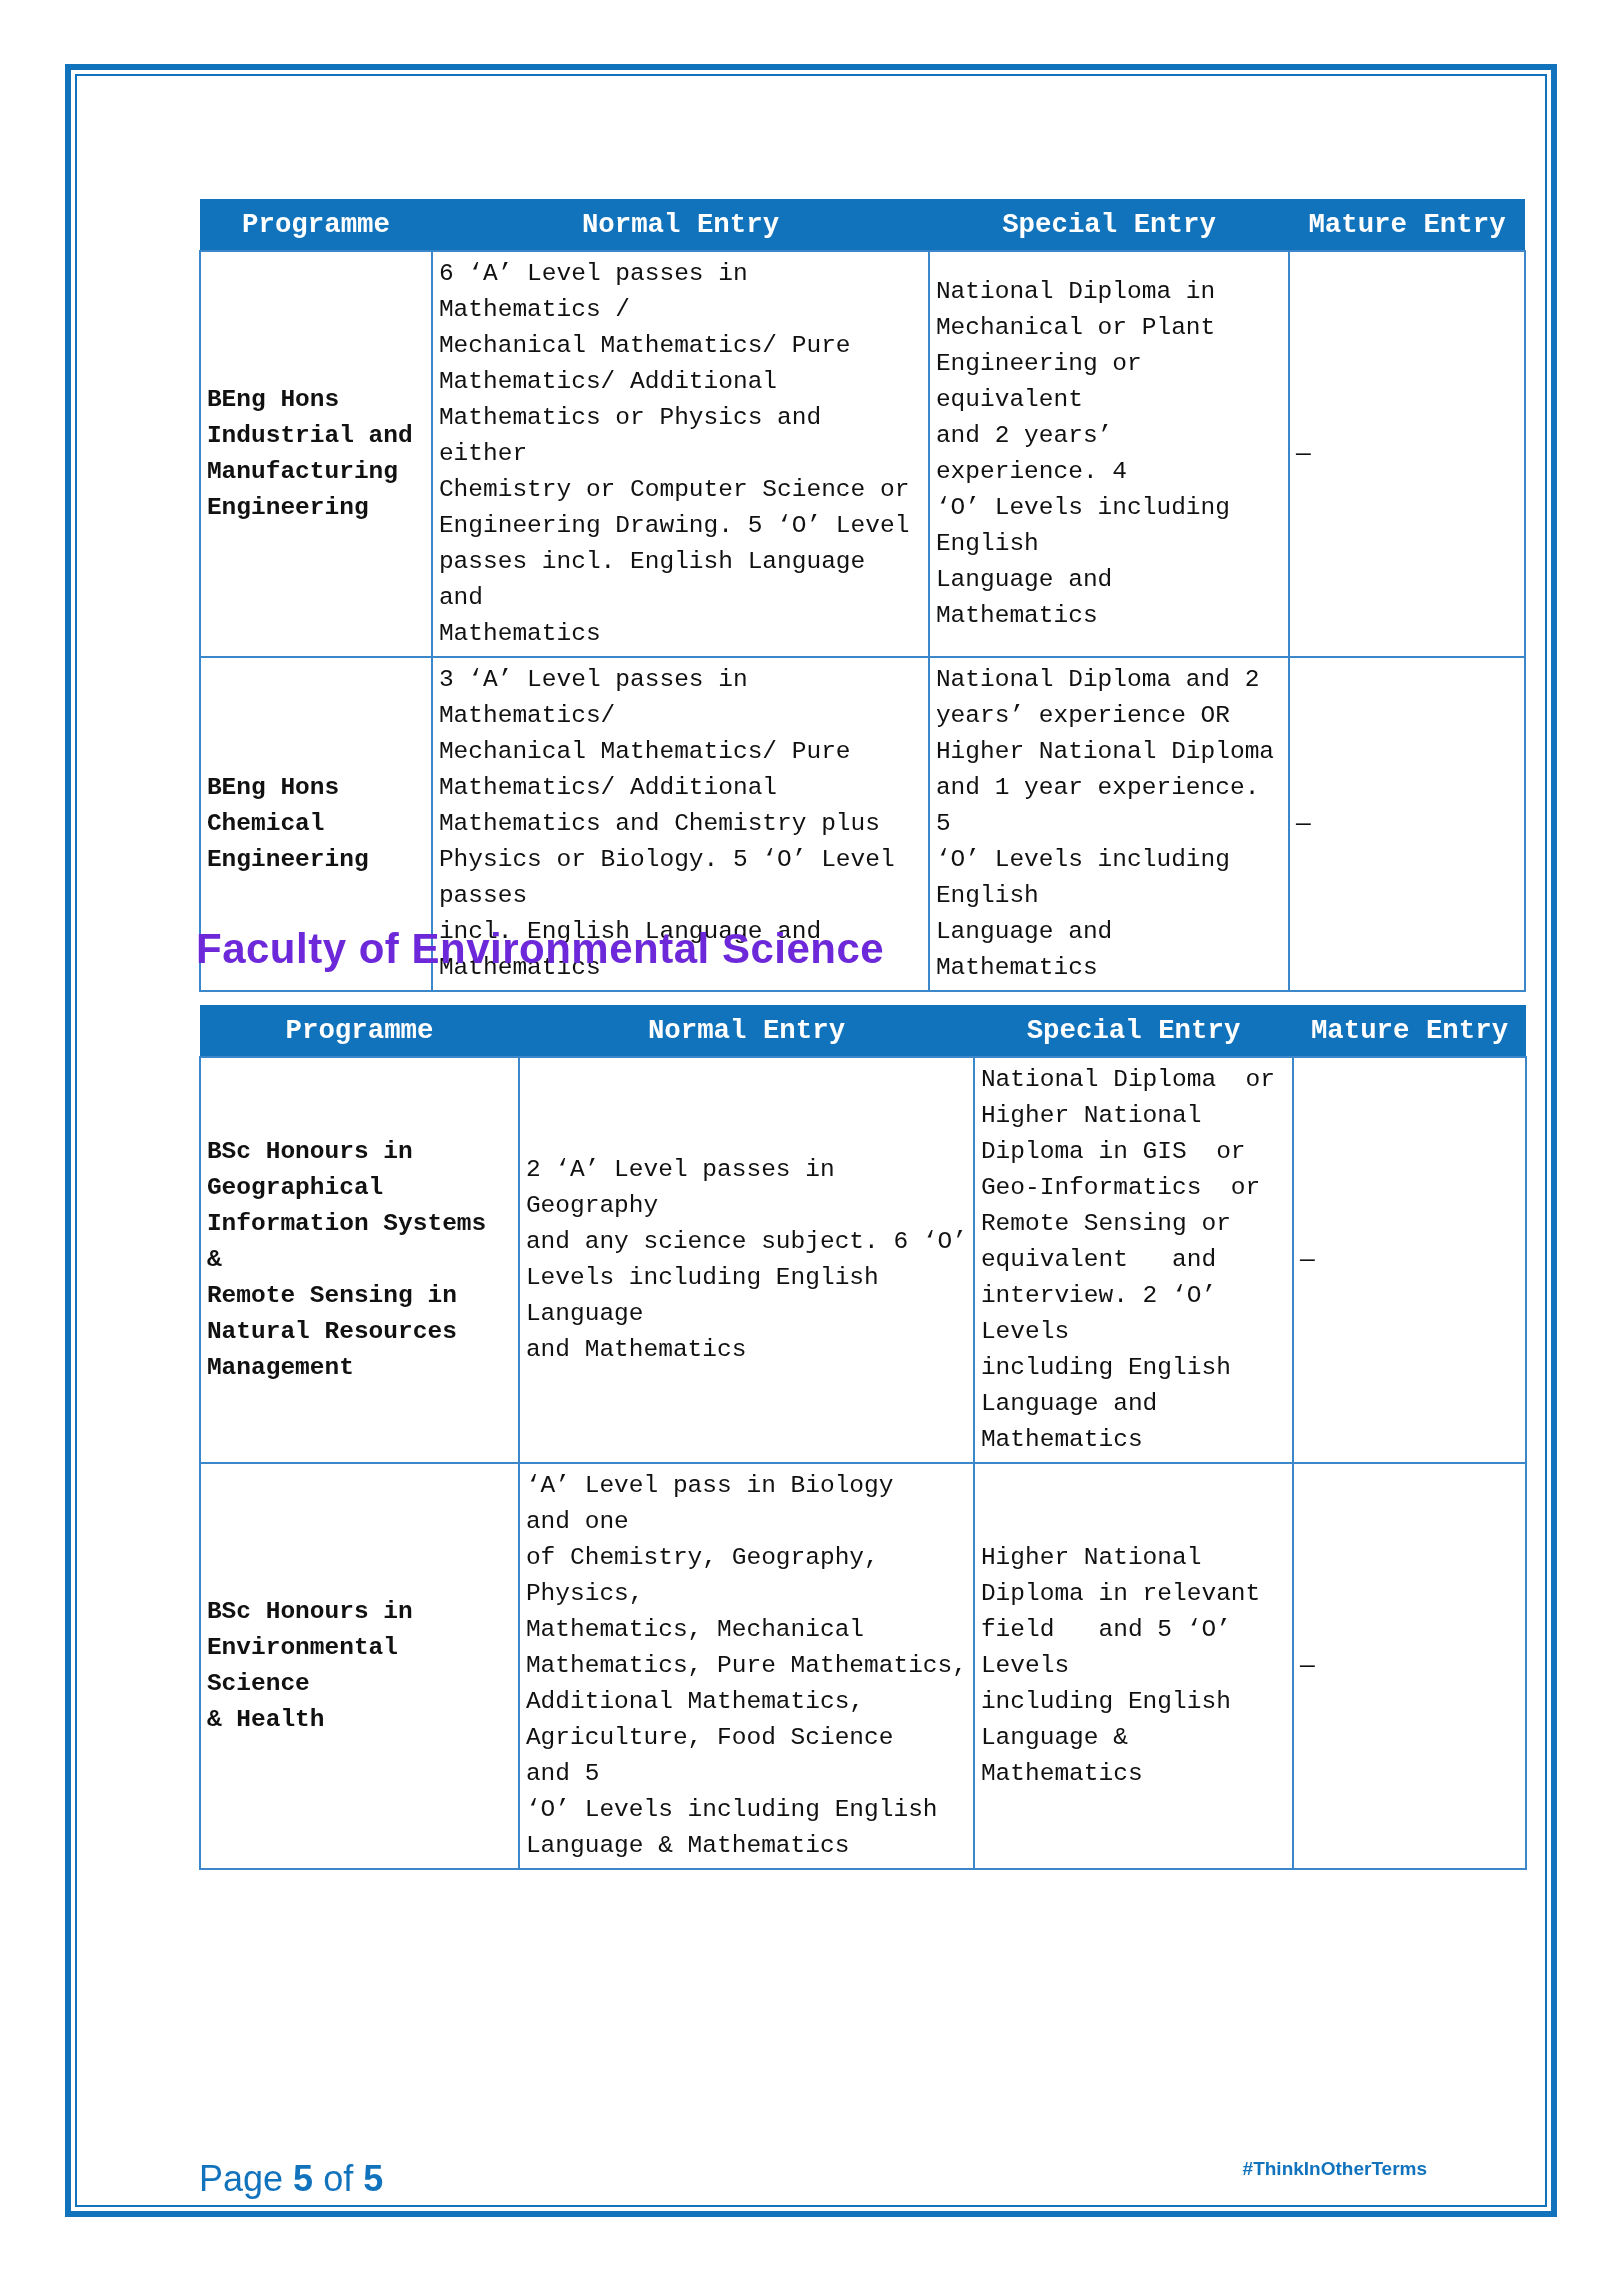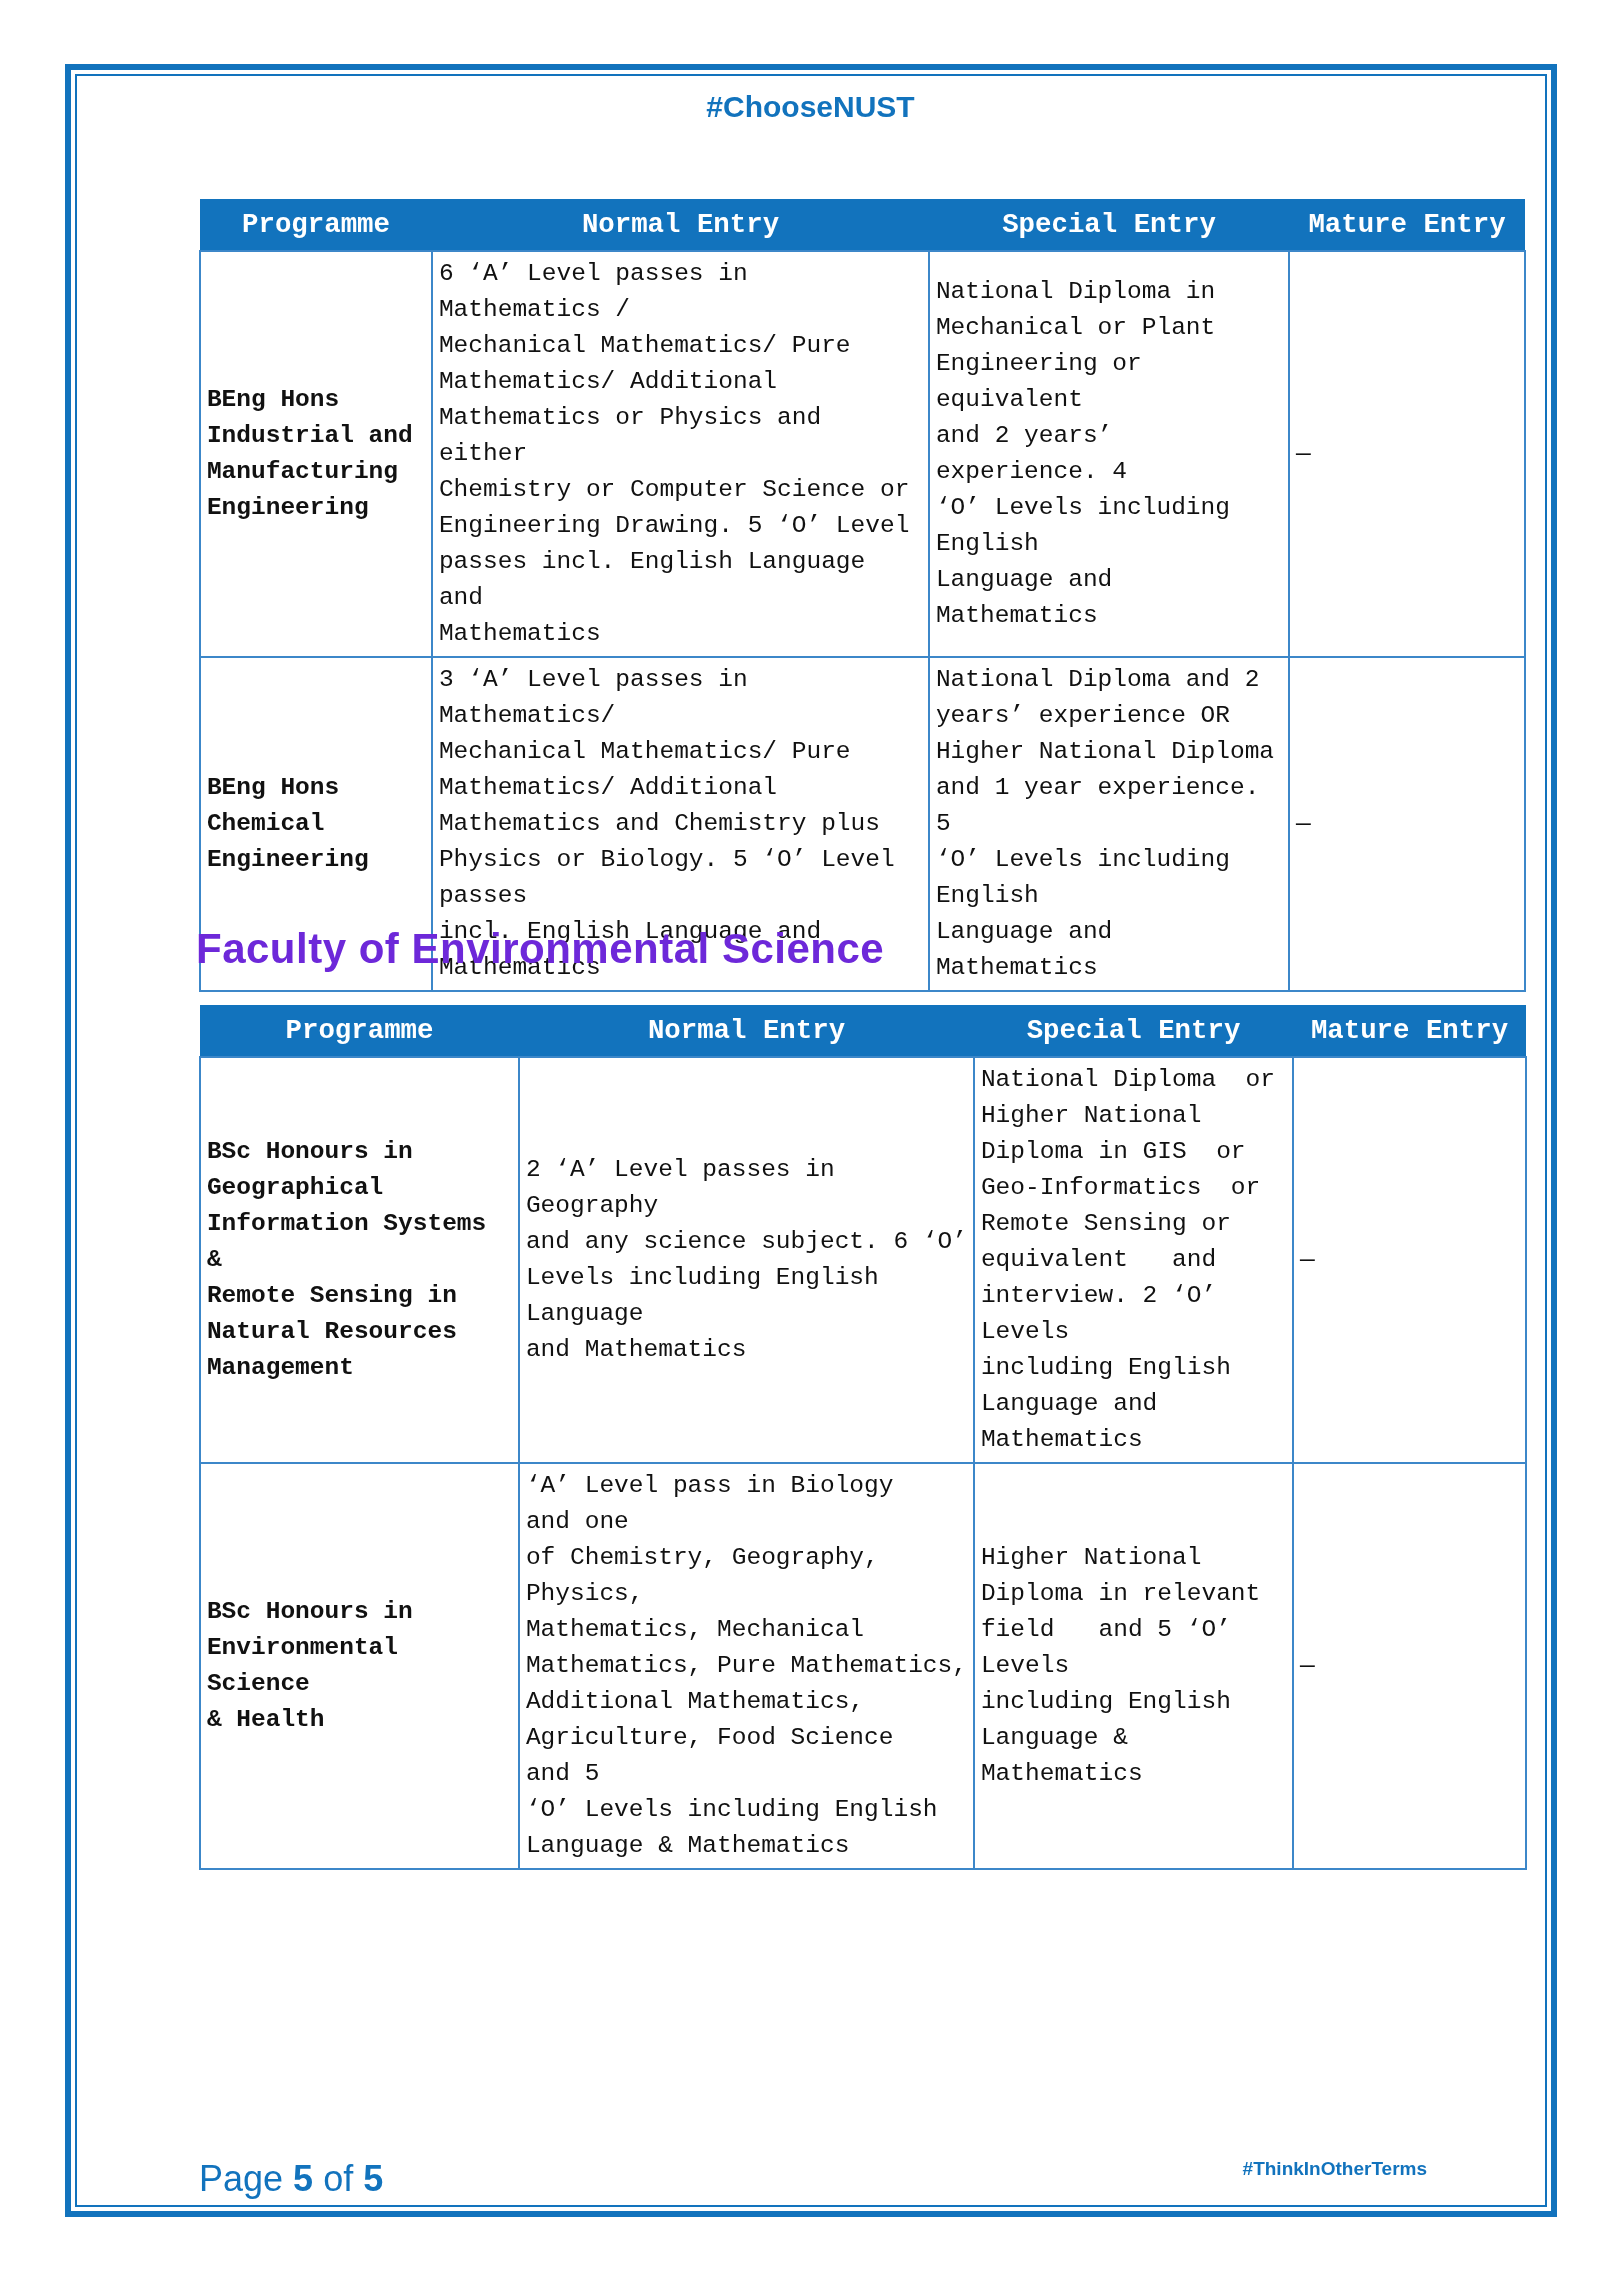--- a/index.html
+++ b/index.html
@@ -62,21 +62,20 @@
 </style>
 </head>
 <body>
 
 <div class="canvas">
 
   <div class="page-border-outer">
     <div class="page-border-inner"></div>
   </div>
 
-  <div class="hashtag-top">#ChooseNUST</div>
 
   <table class="doc t1">
     <colgroup>
       <col style="width:232px">
         <col style="width:497px">
         <col style="width:360px">
         <col style="width:236px">
     </colgroup>
     <thead>
       <tr>

